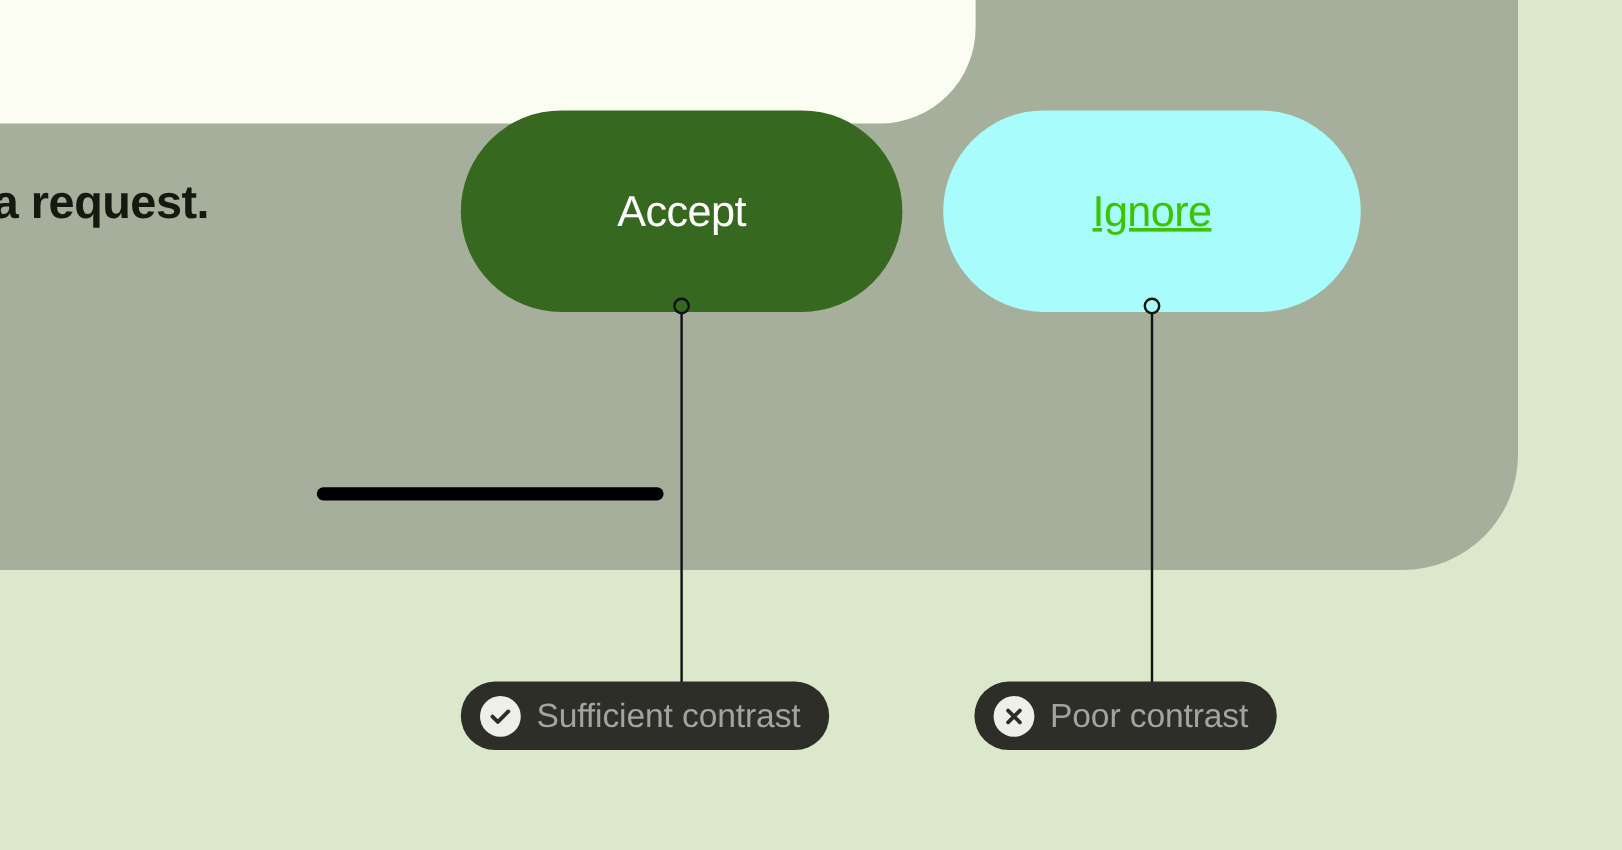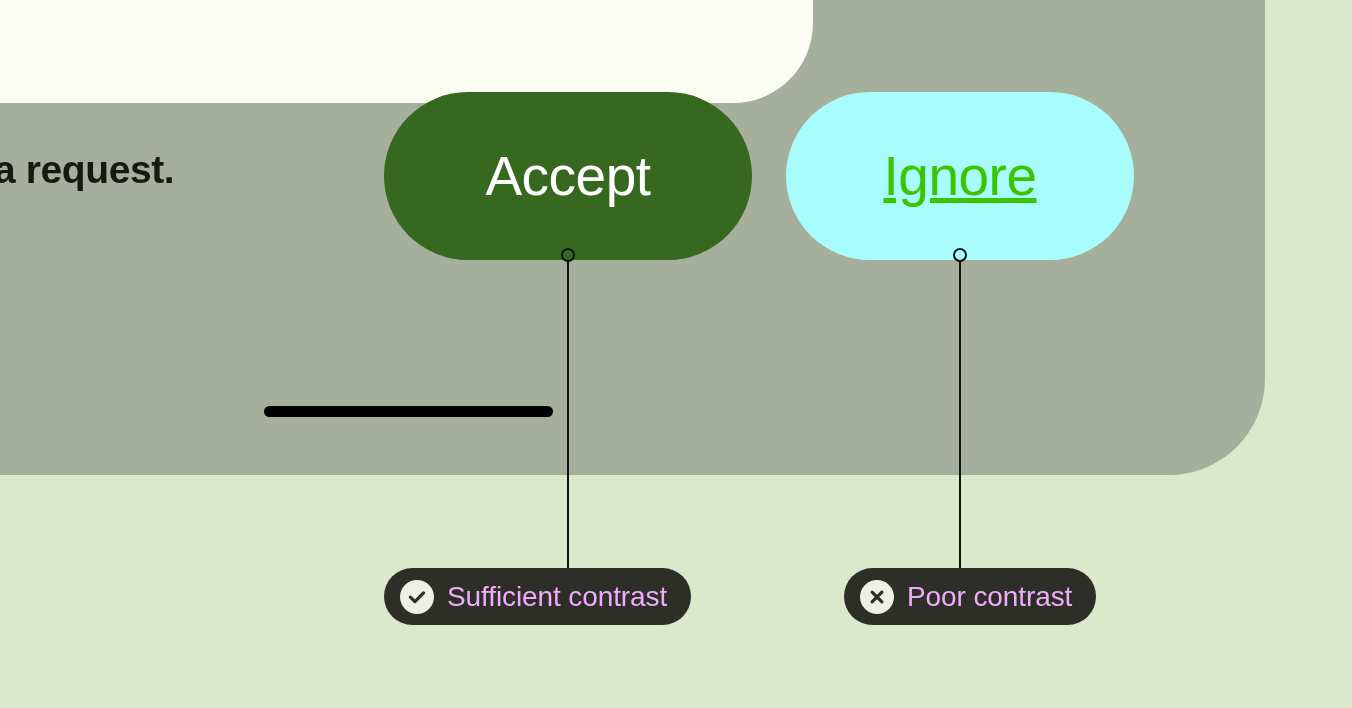--- a/index.html
+++ b/index.html
@@ -51,21 +51,21 @@
     white-space: nowrap;
   }
 
   
   .btn {
     position: absolute;
     height: 168px;
     border: none;
     border-radius: 84px;
     font-family: "Liberation Sans", sans-serif;
-    font-size: 55px;
+    font-size: 36px;
     font-weight: 400;
     letter-spacing: -0.5px;
     display: flex;
     align-items: center;
     justify-content: center;
     cursor: pointer;
     padding: 0;
   }
 
   .btn-accept {
@@ -134,39 +134,39 @@
     height: 57px;
     background: #2e2e28;
     border-radius: 29px;
     display: flex;
     align-items: center;
     padding: 0 24px 0 16px;
     gap: 13px;
   }
 
   .pill-sufficient { left: 384px; top: 568px; }
-  .pill-poor { left: 844px; top: 568px; }
+  .pill-poor { left: 812px; top: 568px; }
 
   .pill-icon {
     width: 34px;
     height: 34px;
     border-radius: 50%;
     background: #efefe9;
     flex: 0 0 auto;
     display: flex;
     align-items: center;
     justify-content: center;
   }
 
   .pill-icon svg { display: block; }
 
   .pill-label {
     font-size: 28px;
     font-weight: 400;
-    color: #f0abfc;
+    color: #a3a3a3;
     letter-spacing: -0.1px;
     white-space: nowrap;
   }
 </style>
 </head>
 <body>
 
 <div class="device-frame">
   <div class="device-screen">
 

